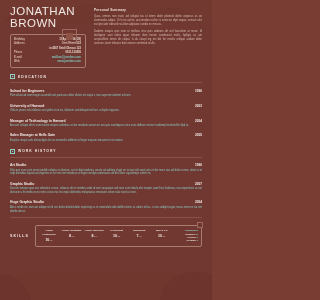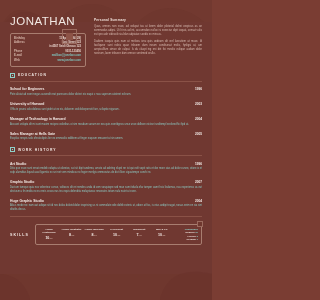--- a/index.html
+++ b/index.html
@@ -27,21 +27,21 @@
     overflow:hidden; pointer-events:none;
   }
   
   .panel {
     position:absolute; left:0; right:0; top:22px; bottom:32px;
     background:#703831;
   }
   .inner { position:absolute; inset:0; padding:0 10px; }
 
   
-  .header { display:flex; gap:6px; padding-top:16px;justify-content:center; }
+  .header { display:flex; gap:6px; padding-top:6px;justify-content:center; }
   .hleft { width:78px; flex:0 0 78px; }
   .name {
     font-size:11.5px; line-height:11.5px; font-weight:400;
     letter-spacing:.5px; color:#f2e9e4;
   }
   .name .ln2 { display:block; }
   .sqwrap { position:absolute; left:62px; top:29px; }
   .sq-outer {
     width:15px; height:15px; border:1px solid #9b6a5e;
   }
@@ -165,20 +165,21 @@
     </svg>
   </div>
 
   <div class="inner">
 
     <div class="header">
 
       <div class="hleft">
         <div class="name">
           <span>JONATHAN</span>
+          <span class="ln2">BROWN</span>
         </div>
 
         <div class="contact-box">
           <div class="crow">
             <span class="clabel">Birthday</span>
             <span class="cval">11 April 1984 (29)</span>
           </div>
           <div class="crow">
             <span class="clabel">Address</span>
             <span class="cval">East Street 123</span>

